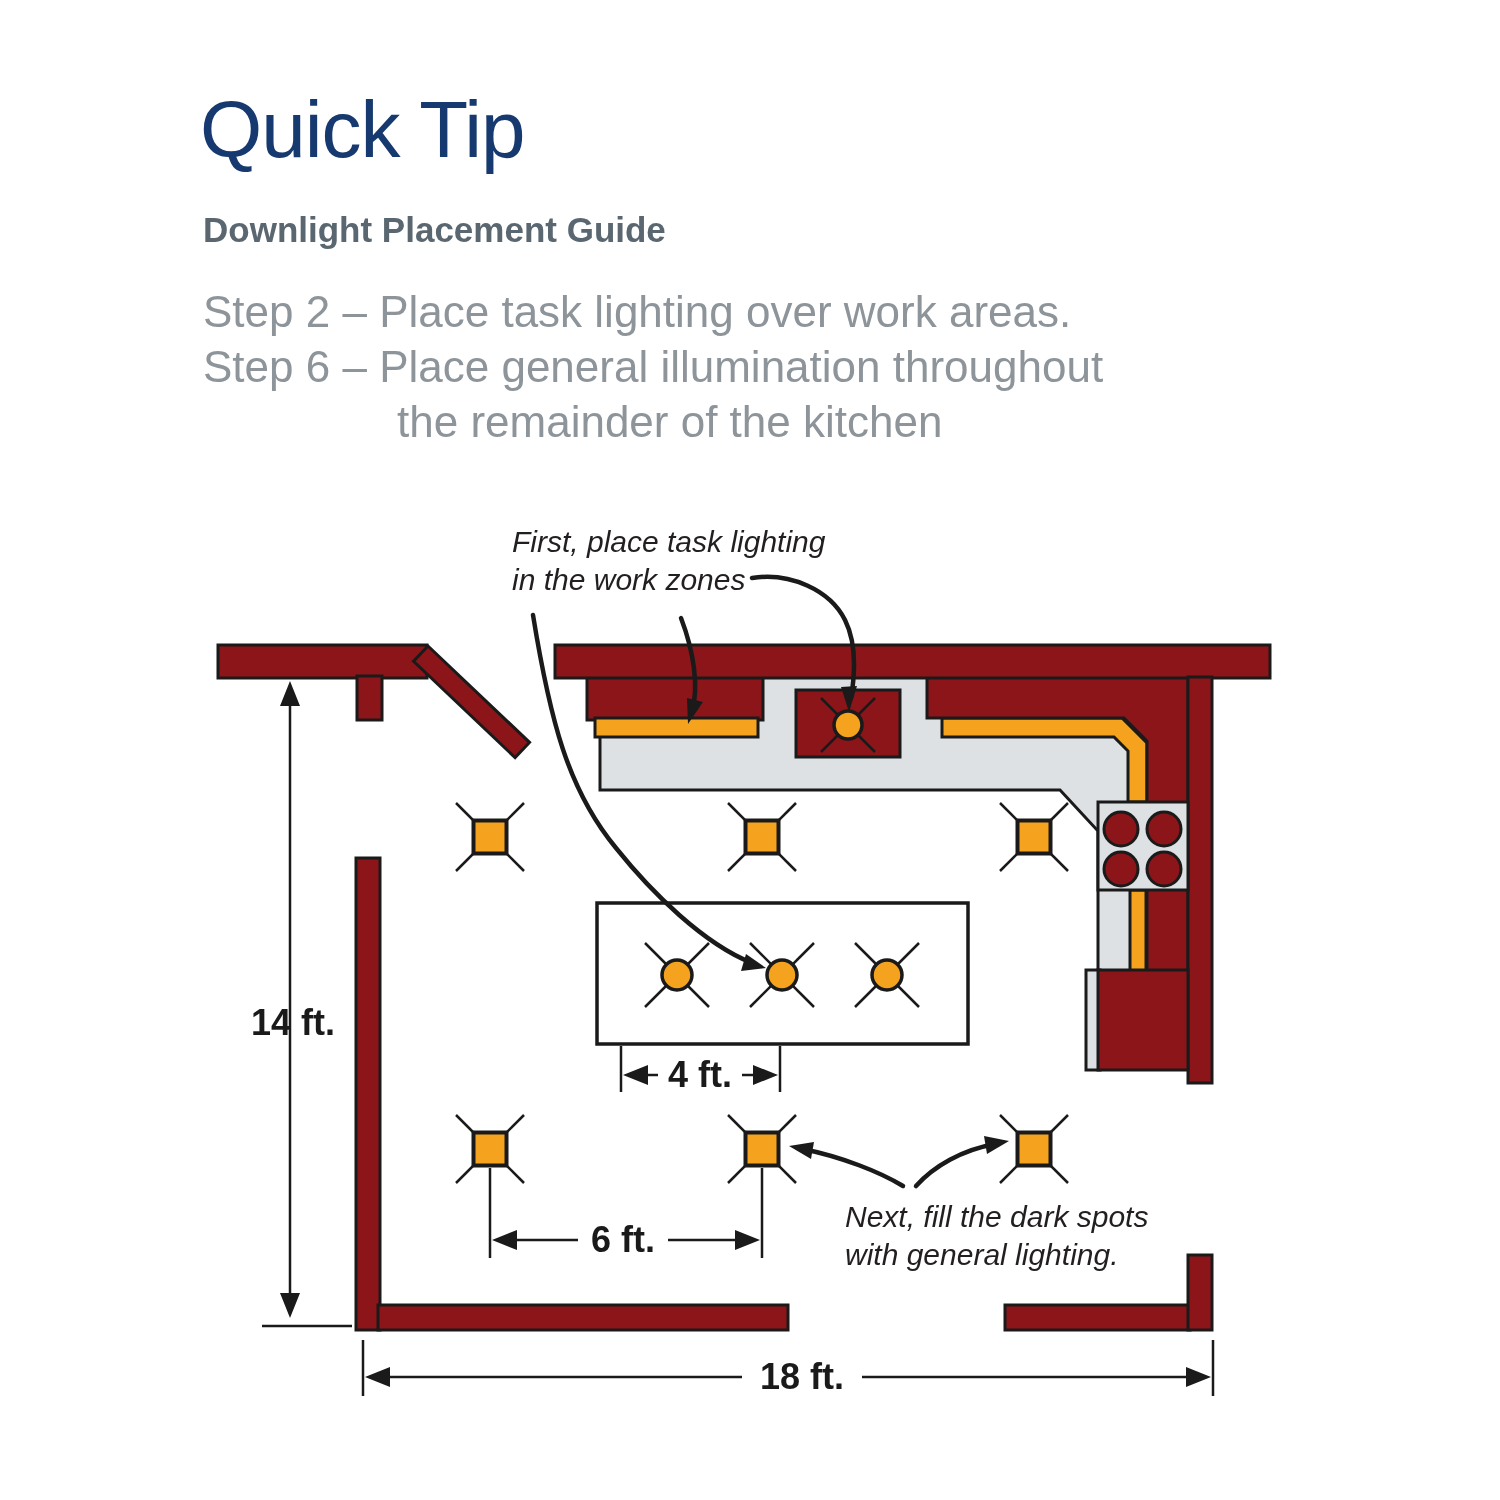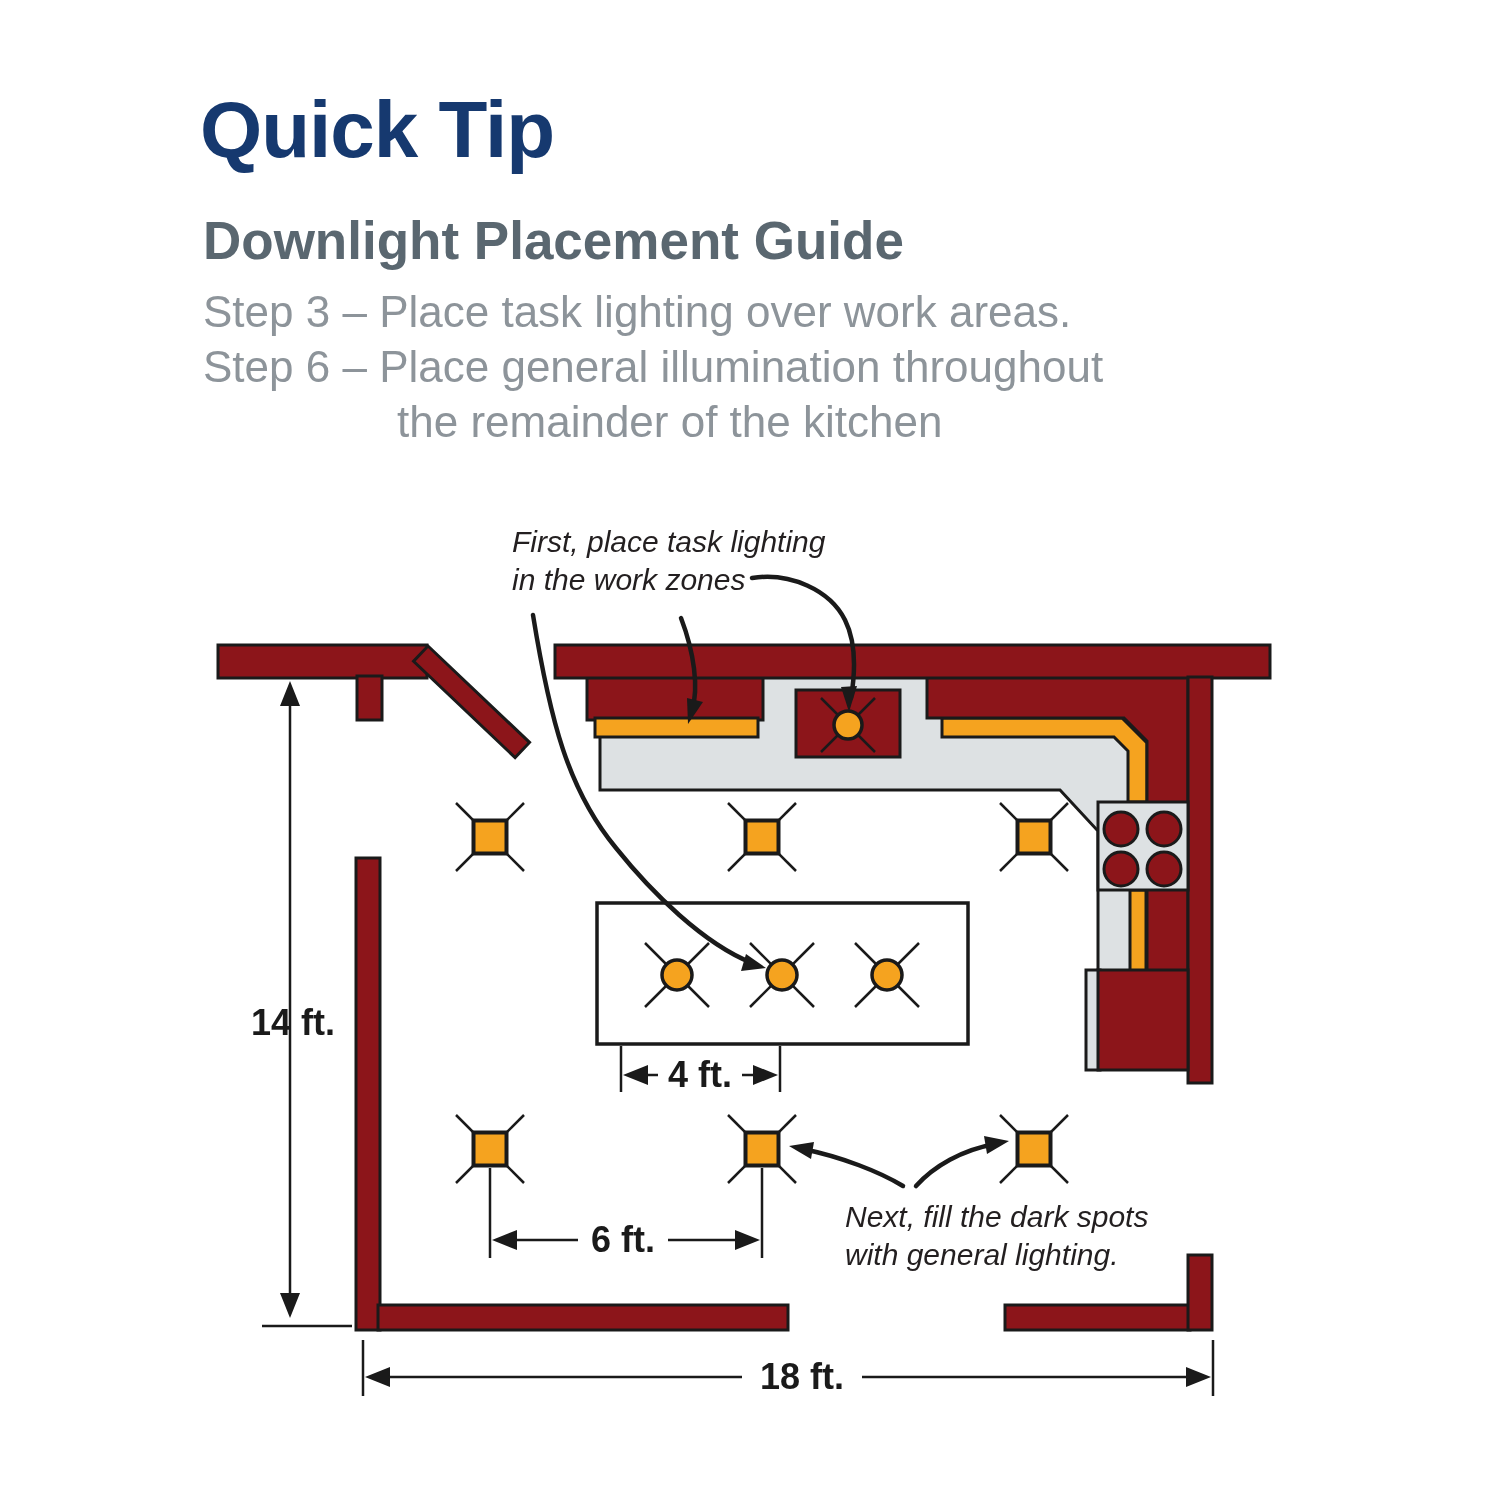--- a/index.html
+++ b/index.html
@@ -1,20 +1,20 @@
 <!DOCTYPE html>
 <html style="--title-navy: #16396F; --slate: #5A6770; --step-gray: #8D949A; --wall: #8C151A; --accent: #F5A31F; --counter: #DDE1E3; --ink: #231F20;"><head>
 <meta charset="utf-8">
 <style>
   html,body{margin:0;padding:0;background:#ffffff;}
   #page{position:relative;width:1500px;height:1500px;background:#fff;overflow:hidden;
         font-family:"Liberation Sans",sans-serif;}
-  .title{position:absolute;left:200px;top:84px;font-size:80px;font-weight:bold;
+  .title{position:absolute;left:200px;top:84px;font-size:80px;font-weight:normal;
          letter-spacing:-1px;color:var(--title-navy);}
-  .subtitle{position:absolute;left:203px;top:210px;font-size:53px;font-weight:bold;
+  .subtitle{position:absolute;left:203px;top:210px;font-size:35px;font-weight:bold;
          color:var(--slate);}
   .steps{position:absolute;left:203px;top:284px;font-size:44px;line-height:55px;
          color:var(--step-gray);}
   .step-indent{margin-left:194px;}
   svg{position:absolute;left:0;top:0;}
   svg *{vector-effect:none;}
   .wall{fill:var(--wall);stroke:#1a1a1a;stroke-width:3px;}
   .counter{fill:var(--counter);stroke:#1a1a1a;stroke-width:3px;}
   .strip{fill:var(--accent);stroke:#1a1a1a;stroke-width:3px;}
   .island{fill:#ffffff;stroke:#1a1a1a;stroke-width:3.5px;}
@@ -28,21 +28,21 @@
   .flowhead{fill:#1a1a1a;stroke:none;}
 </style>
 </head>
 <body>
 
 <div id="page">
 
   <div class="title">Quick Tip</div>
   <div class="subtitle">Downlight Placement Guide</div>
   <div class="steps">
-    <div>Step 3 – Place task lighting over work areas.</div>
+    <div>Step 2 – Place task lighting over work areas.</div>
     <div>Step 6 – Place general illumination throughout</div>
     <div class="step-indent">the remainder of the kitchen</div>
   </div>
 
   <svg width="1500" height="1500" viewBox="0 0 1500 1500">
 
     <g>
       <polygon class="counter" points="600,677 1188,677 1188,971 1098,971 1098,831 1060,790 600,790"></polygon>
     </g>
 

